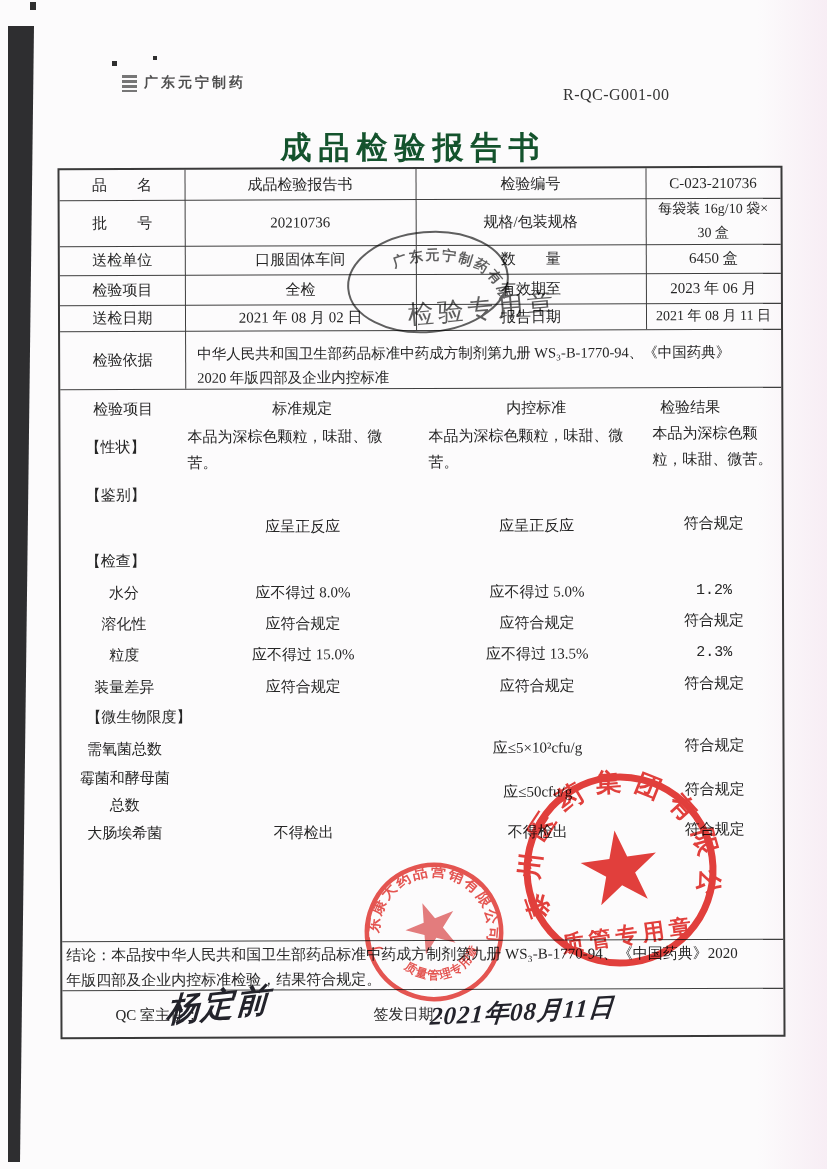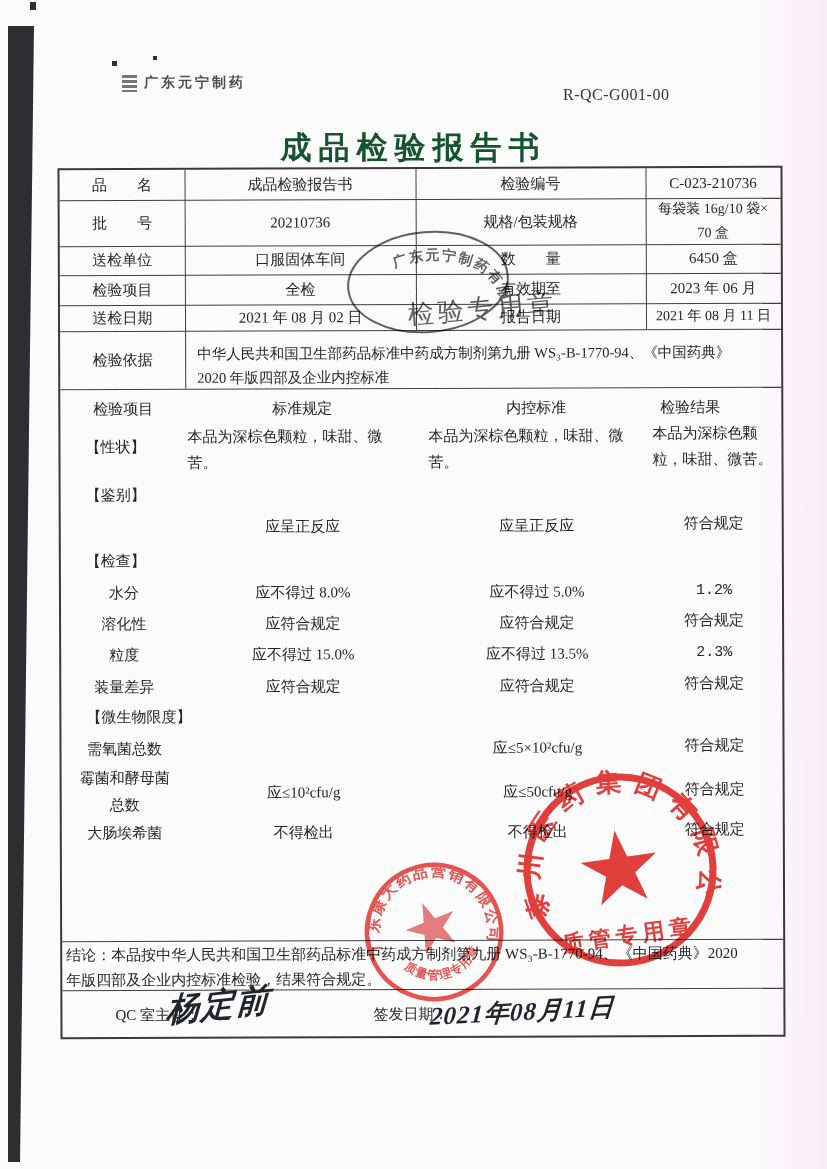--- a/index.html
+++ b/index.html
@@ -93,21 +93,21 @@
 
     <div class="cell ctr ic1" style="top:15px">品　　名</div>
     <div class="cell ctr ic2" style="top:15px">成品检验报告书</div>
     <div class="cell ctr ic3" style="top:15px">检验编号</div>
     <div class="cell ctr ic4" style="top:15px">C-023-210736</div>
 
     <div class="cell ctr ic1" style="top:53px">批　　号</div>
     <div class="cell ctr ic2" style="top:53px">20210736</div>
     <div class="cell ctr ic3" style="top:53px">规格/包装规格</div>
     <div class="cell ctr ic4" style="top:53px;font-size:14px;line-height:24px">每袋装 16g/10 袋×
-70 盒</div>
+30 盒</div>
 
     <div class="cell ctr ic1" style="top:90px">送检单位</div>
     <div class="cell ctr ic2" style="top:90px">口服固体车间</div>
     <div class="cell ctr ic3" style="top:90px">数　　量</div>
     <div class="cell ctr ic4" style="top:90px">6450 盒</div>
 
     <div class="cell ctr ic1" style="top:120px">检验项目</div>
     <div class="cell ctr ic2" style="top:120px">全检</div>
     <div class="cell ctr ic3" style="top:120px">有效期至</div>
     <div class="cell ctr ic4" style="top:120px">2023 年 06 月</div>
@@ -162,21 +162,20 @@
     <div class="cell ctr rc4" style="top:517px">符合规定</div>
 
     <div class="cell rc1s" style="top:547px">【微生物限度】</div>
 
     <div class="cell ctr rc1" style="top:579px">需氧菌总数</div>
     <div class="cell ctr rc3" style="top:579px">应≤5×10²cfu/g</div>
     <div class="cell ctr rc4" style="top:579px">符合规定</div>
 
     <div class="block ctr rc1" style="top:595px;line-height:27px">霉菌和酵母菌
 总数</div>
-    <div class="cell ctr rc2" style="top:623px">应≤10²cfu/g</div>
     <div class="cell ctr rc3" style="top:623px">应≤50cfu/g</div>
     <div class="cell ctr rc4" style="top:623px">符合规定</div>
 
     <div class="cell ctr rc1" style="top:663px">大肠埃希菌</div>
     <div class="cell ctr rc2" style="top:663px">不得检出</div>
     <div class="cell ctr rc3" style="top:663px">不得检出</div>
     <div class="cell ctr rc4" style="top:663px">符合规定</div>
 
     <div class="conclusion">结论：本品按中华人民共和国卫生部药品标准中药成方制剂第九册 WS₃-B-1770-94、《中国药典》2020
 年版四部及企业内控标准检验，结果符合规定。</div>

